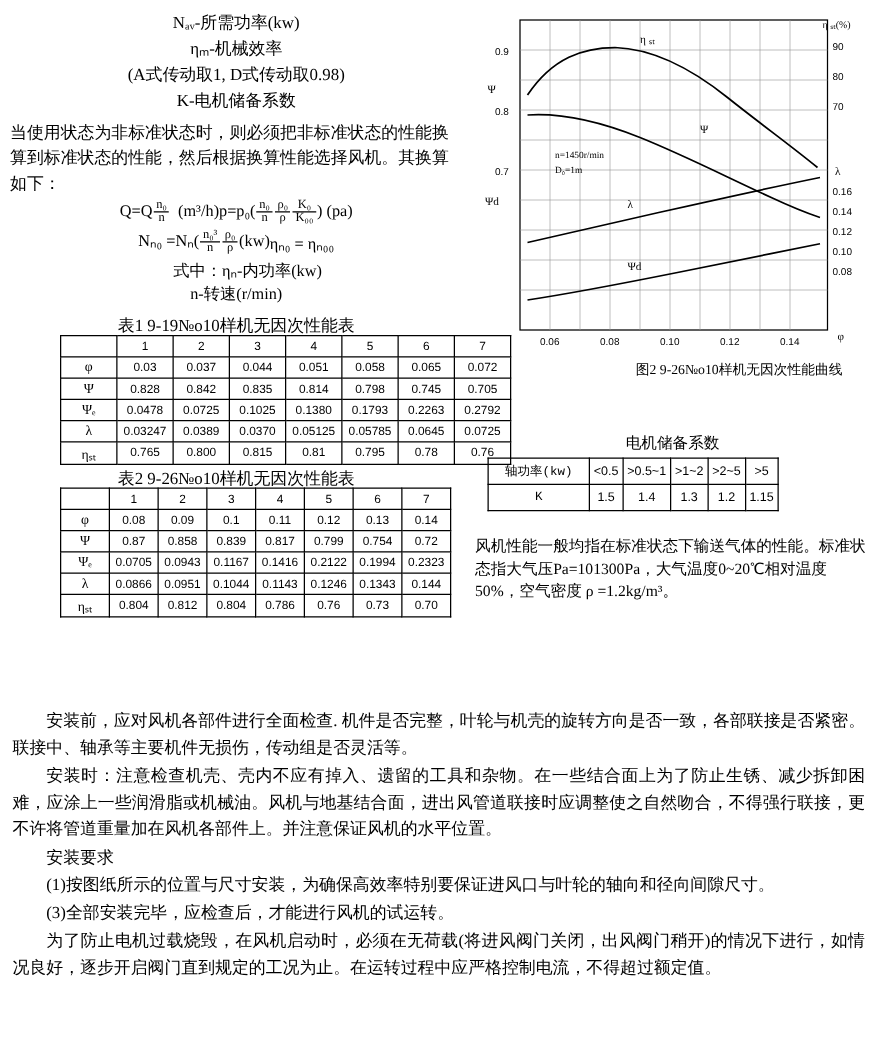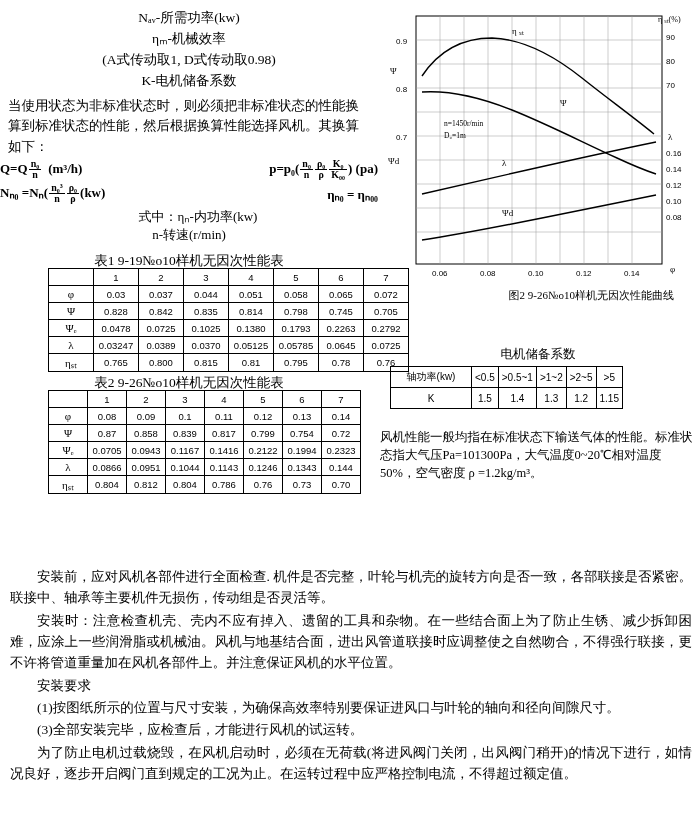--- a/index.html
+++ b/index.html
@@ -8,21 +8,21 @@
     font-family:"Liberation Serif", serif;
     color:#000;position:relative;overflow:hidden;
   }
   .page{position:relative;width:700px;height:836px;border-radius:32px;}
 
   
   .formula-block{position:absolute;left:0;top:8px;width:378px;text-align:center;font-size:13.5px;line-height:1.55;}
   .formula-block .ln{white-space:nowrap;}
   .para{text-align:left;padding:0 6px 0 8px;font-size:13.5px;line-height:1.5;}
 
-  .eqrow{display:flex;justify-content:space-between;align-items:center;margin-top:2px;font-size:13px;font-weight:bold;}
+  .eqrow{display:flex;justify-content:center;align-items:center;margin-top:2px;font-size:13px;}
   .frac{display:inline-block;vertical-align:middle;text-align:center;font-size:10px;line-height:1.05;margin:0 1px;}
   .frac .num{display:block;border-bottom:1px solid #000;padding:0 2px;}
   .frac .den{display:block;padding:0 2px;}
 
   
   .tbl-cap{text-align:center;font-size:13.5px;margin:6px 0 3px 0;}
 
   
   table.data{border-collapse:collapse;font-size:9.5px;font-family:"Liberation Sans", sans-serif;}
   table.data td{border:1px solid #000;text-align:center;padding:1px 2px;height:14px;white-space:nowrap;}
@@ -36,21 +36,21 @@
 
   
   .chart-wrap{position:absolute;left:382px;top:6px;width:312px;height:270px;}
   .chart-cap{position:absolute;left:362px;top:288px;width:312px;text-align:right;font-size:11px;}
 
   
   .k-title{position:absolute;left:382px;top:346px;width:312px;text-align:center;font-size:12.5px;}
   .k-table{position:absolute;left:390px;top:366px;}
   table.ktbl{border-collapse:collapse;font-size:10px;font-family:"Liberation Sans", sans-serif;}
   table.ktbl td{border:1px solid #000;text-align:center;padding:2px 3px;height:16px;white-space:nowrap;}
-  table.ktbl td.first{width:74px;font-family:Liberation Sans, sans-serif;}
+  table.ktbl td.first{width:74px;font-family:Liberation Mono, monospace;}
 
   .note{position:absolute;left:380px;top:428px;width:316px;font-size:12.5px;line-height:1.45;text-align:left;}
 
   
   .sec-title{position:absolute;left:10px;top:536px;font-size:19px;font-weight:bold;font-family:"Liberation Sans", sans-serif;letter-spacing:1px;}
   .body-text{position:absolute;left:10px;top:566px;width:682px;font-size:13.5px;line-height:1.58;text-align:justify;}
   .body-text p{margin:0 0 1px 0;text-indent:2em;}
 </style>
 </head>
 <body>

